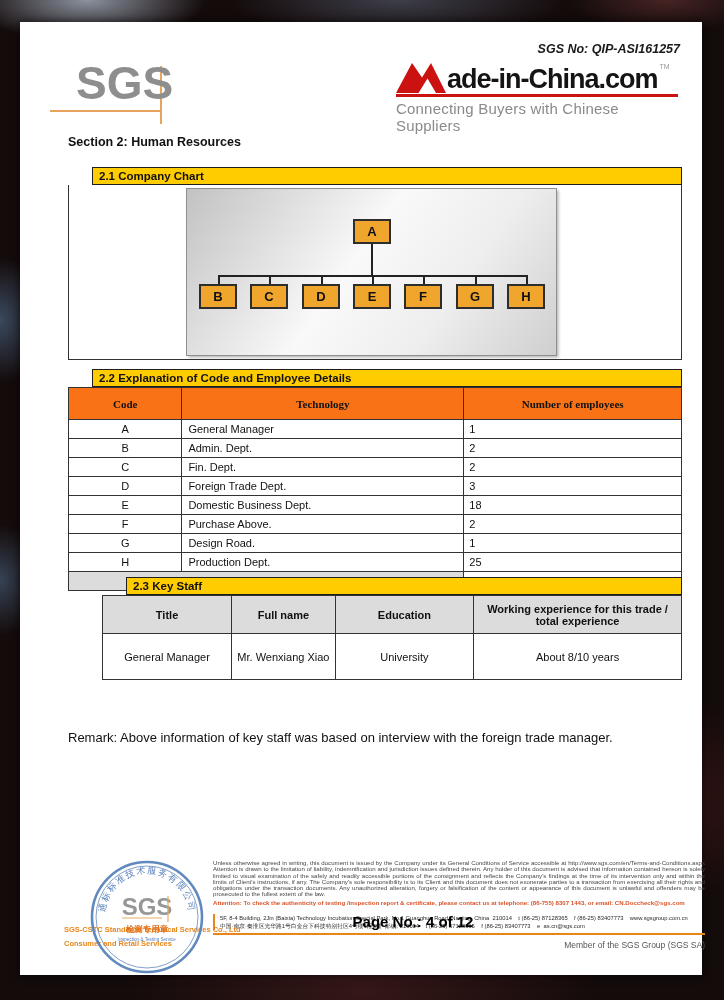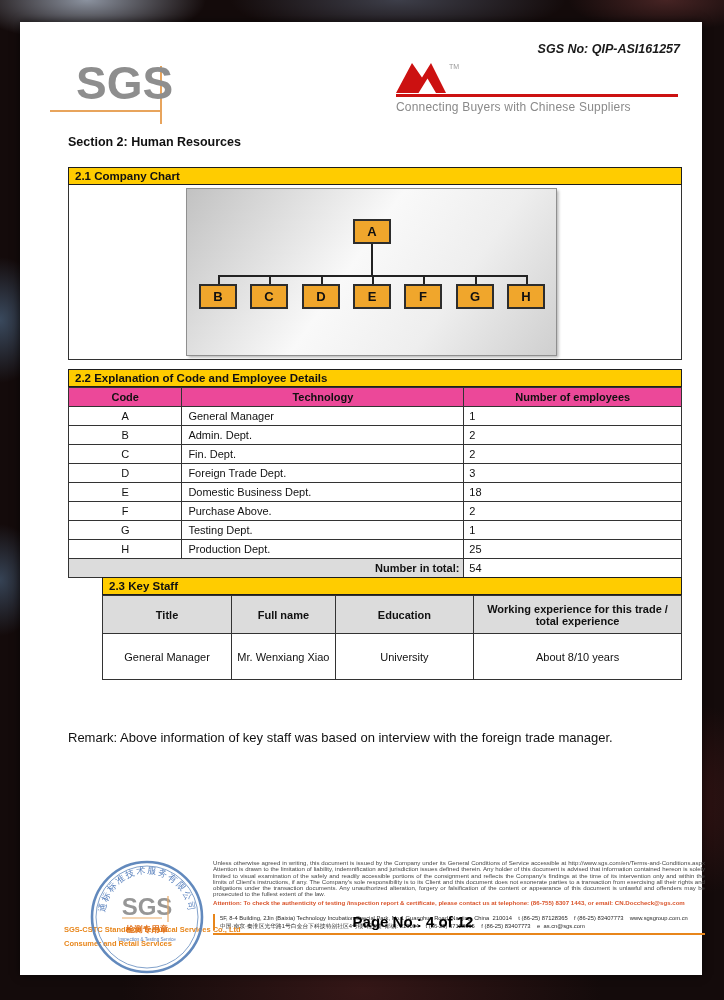--- a/index.html
+++ b/index.html
@@ -27,37 +27,37 @@
   .sgs-hline { position:absolute; left:-6px; top:62px; width:112px; height:2px; background:#E8A45C; }
   .sgs-vline { position:absolute; left:104px; top:18px; width:2px; height:58px; background:#E8A45C; }
   .sgs-no { position:absolute; top:20px; right:22px; font-style:italic; font-weight:bold; font-size:12.5px; color:#1a1a1a; }
   .mic { position:absolute; top:41px; right:24px; width:282px; }
   .mic-row { display:flex; align-items:flex-end; }
   .mic-m { width:50px; height:30px; background:#CC1111; margin-right:1px;
     clip-path:polygon(0% 100%, 32% 0%, 52% 48%, 70% 0%, 100% 100%, 80% 100%, 63% 52%, 45% 100%); }
   .mic-text { font-weight:bold; font-size:27px; letter-spacing:-1px; color:#141414; line-height:28px; }
   .mic-tm { font-size:7px; color:#999; align-self:flex-start; margin-left:2px; }
   .mic-underline { height:3px; background:#CC1111; margin-top:1px; }
-  .mic-tagline { font-size:12px; color:#8a8a8a; margin-top:3px; letter-spacing:.2px; }
+  .mic-tagline { font-size:15px; color:#8a8a8a; margin-top:3px; letter-spacing:.2px; }
   .section-title { position:absolute; left:48px; top:113px; font-weight:bold; font-size:12.5px; color:#111; }
   
   .sec { position:absolute; left:48px; width:614px; }
-  .bar { background:#FFCC00; border:1px solid #1e1e1e; font-weight:bold; font-size:11.5px; color:#111; padding:2px 6px; }
+  .bar { background:#FFCC00; border:1px solid #1e1e1e; font-weight:bold; font-size:11.5px; color:#111; padding:2px 6px;margin-left:24px; }
   
   .chart-area { position:relative; border:1px solid #333; border-top:none; height:175px; background:#fff; }
   .chart-box { position:absolute; left:117px; top:3px; width:371px; height:168px;
     border:1px solid #8f8f8f; box-shadow:1.5px 1.5px 3px rgba(0,0,0,.3);
     background:linear-gradient(125deg,#c2c2c2 0%,#f9f9f9 45%,#eeeeee 70%,#cfcfcf 100%); }
   .node { position:absolute; width:38px; height:25px; background:#F0A62C; border:2px solid #2d2d2d;
     display:flex; align-items:center; justify-content:center; font-weight:bold; font-size:13px; color:#111; }
   .cline { position:absolute; background:#222; }
   
   table { width:100%; border-collapse:collapse; table-layout:fixed; background:#fff; }
   td,th { border:1px solid #333; font-size:11px; color:#111; overflow:hidden; }
-  .t22 th { background:#ec4899; font-weight:bold; text-align:center; height:19px; }
+  .t22 th { background:#f97316; font-weight:bold; text-align:center; height:32px;font-family:Liberation Serif, serif; }
   .t22 td { height:19px; }
   .t22 .c-code { text-align:center; }
   .t22 .c-dept { padding-left:6px; text-align:left; }
   .t22 .c-num { padding-left:5px; text-align:left; }
   .t22 .total-label { background:#DCDCDC; text-align:right; font-weight:bold; padding-right:4px; }
   .t23 th { background:#DCDCDC; font-weight:bold; text-align:center; height:38px; padding:2px 6px; }
   .t23 td { height:46px; text-align:center; padding:2px 4px; }
   .remark { position:absolute; left:48px; top:708px; font-size:13px; color:#111; }
   
   .stamp-behind { position:absolute; left:44px; width:215px; font-size:7.5px; font-weight:bold; color:#E8861B; z-index:1; }
@@ -80,20 +80,21 @@
     <div class="sgs-hline"></div>
     <div class="sgs-vline"></div>
     <div class="sgs-wordmark">SGS</div>
   </div>
 
   <div class="sgs-no">SGS No: QIP-ASI161257</div>
 
   <div class="mic">
     <div class="mic-row">
       <div class="mic-m"></div>
+      <div class="mic-text">ade-in-China.com</div>
       <div class="mic-tm">TM</div>
     </div>
     <div class="mic-underline"></div>
     <div class="mic-tagline">Connecting Buyers with Chinese Suppliers</div>
   </div>
 
   <div class="section-title">Section 2: Human Resources</div>
 
   <div class="sec" style="top:145px;">
     <div class="bar">2.1 Company Chart</div>
@@ -159,21 +160,21 @@
             <td class="c-dept">Domestic Business Dept.</td>
             <td class="c-num">18</td>
           </tr>
       <tr>
             <td class="c-code">F</td>
             <td class="c-dept">Purchase Above.</td>
             <td class="c-num">2</td>
           </tr>
       <tr>
             <td class="c-code">G</td>
-            <td class="c-dept">Testing Dept.</td>
+            <td class="c-dept">Design Road.</td>
             <td class="c-num">1</td>
           </tr>
       <tr>
             <td class="c-code">H</td>
             <td class="c-dept">Production Dept.</td>
             <td class="c-num">25</td>
           </tr>
       <tr>
         <td class="total-label" colspan="2">Number in total:</td>
         <td class="c-num">54</td>
@@ -229,15 +230,16 @@
 
   <div class="footer-right">
     <div class="legal">Unless otherwise agreed in writing, this document is issued by the Company under its General Conditions of Service accessible at http://www.sgs.com/en/Terms-and-Conditions.aspx Attention is drawn to the limitation of liability, indemnification and jurisdiction issues defined therein. Any holder of this document is advised that information contained hereon is solely limited to visual examination of the safely and readily accessible portions of the consignment and reflects the Company's findings at the time of its intervention only and within the limits of Client's instructions, if any. The Company's sole responsibility is to its Client and this document does not exonerate parties to a transaction from exercising all their rights and obligations under the transaction documents. Any unauthorized alteration, forgery or falsification of the content or appearance of this document is unlawful and offenders may be prosecuted to the fullest extent of the law.</div>
     <div class="attention">Attention: To check the authenticity of testing /inspection report &amp; certificate, please contact us at telephone: (86-755) 8307 1443, or email: CN.Doccheck@sgs.com</div>
     <div class="pageno">Page No.: 4 of 12</div>
     <div class="addr">
       <div>5F, 8-4 Building, 2Jin (Baixia) Technology Incubation Special Park, No.1 Guanghua Road, Nanjing, China  210014    t (86-25) 87128365    f (86-25) 83407773    www.sgsgroup.com.cn</div>
       <div>中国·南京·秦淮区光华路1号白金台下科技特别社区4号楼1幢5楼  邮编: 210014    t (86-25) 87128365    f (86-25) 83407773    e  as.cn@sgs.com</div>
     </div>
     <div class="orange-rule"></div>
+    <div class="member">Member of the SGS Group (SGS SA)</div>
   </div>
 
 </div>
 
 </body></html>

